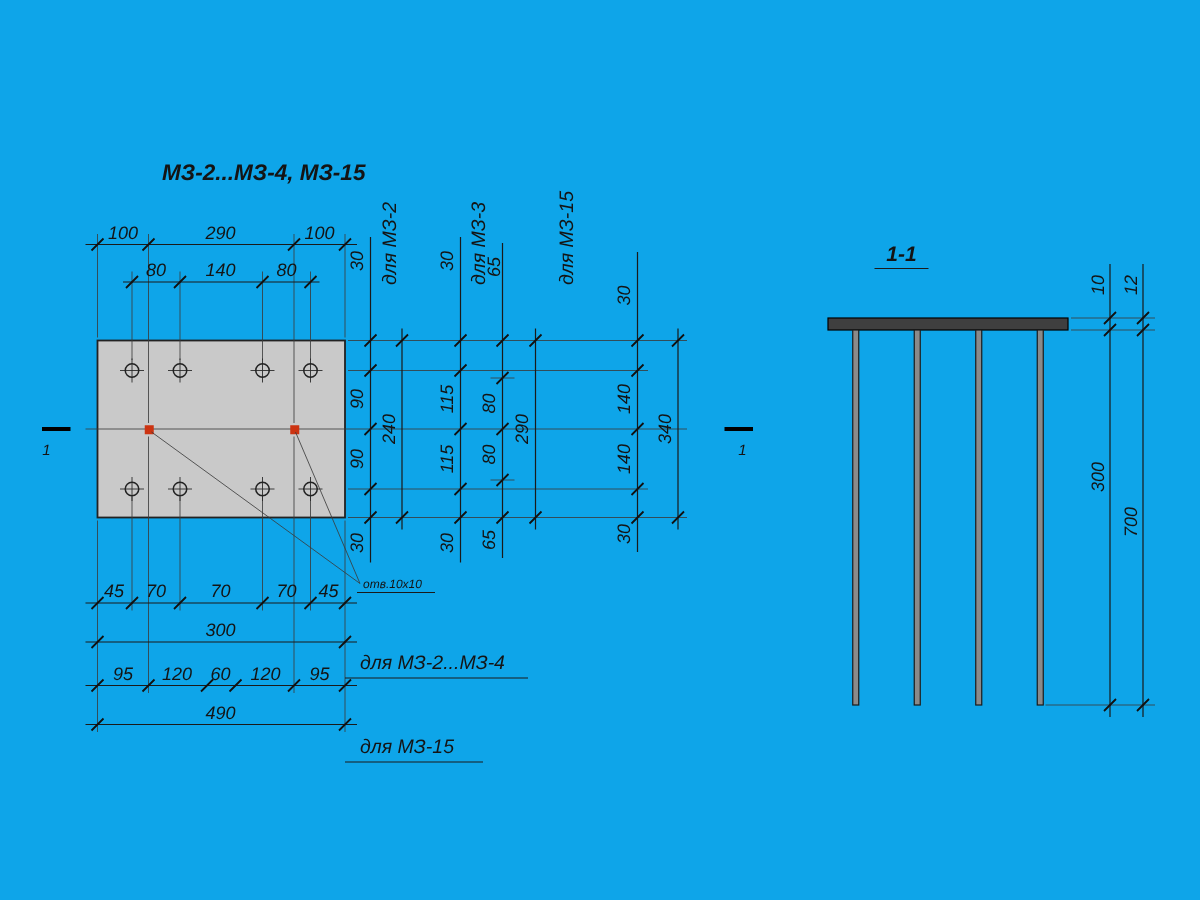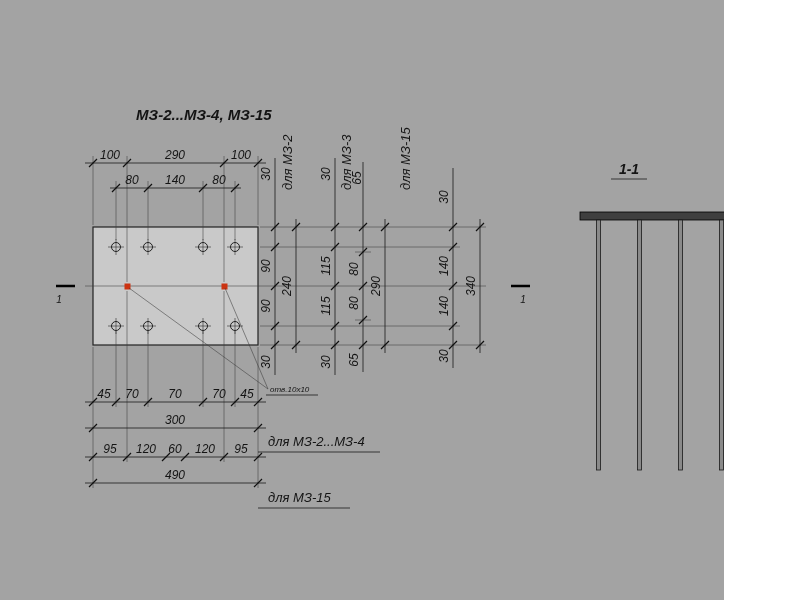--- a/index.html
+++ b/index.html
@@ -1,16 +1,16 @@
 <!DOCTYPE html>
 <html><head>
 <meta charset="utf-8">
 <style>
   html,body{margin:0;padding:0;background:#fff;}
-  .stage{width:696px;height:600px;position:relative;background:#a3a3a3;overflow:hidden;padding-left:28px;}
+  .stage{width:800px;height:600px;position:relative;background:#0ea5e9;overflow:hidden;}
   svg text{font-family:"Liberation Sans",sans-serif;font-style:italic;fill:#141414;}
   .dim{font-size:12px;text-anchor:middle;}
   .dimS{font-size:8px;text-anchor:start;}
   .lblS{font-size:13px;text-anchor:start;}
   .ttl{font-size:15px;font-weight:bold;text-anchor:start;}
   .sec{font-size:14px;font-weight:bold;text-anchor:middle;}
   .cut{font-size:10px;text-anchor:middle;}
   .thin{stroke:#3a3a3a;stroke-width:0.55;fill:none;}
   .dl{stroke:#1a1a1a;stroke-width:0.8;fill:none;}
   .tk{stroke:#111;stroke-width:1.2;fill:none;}

